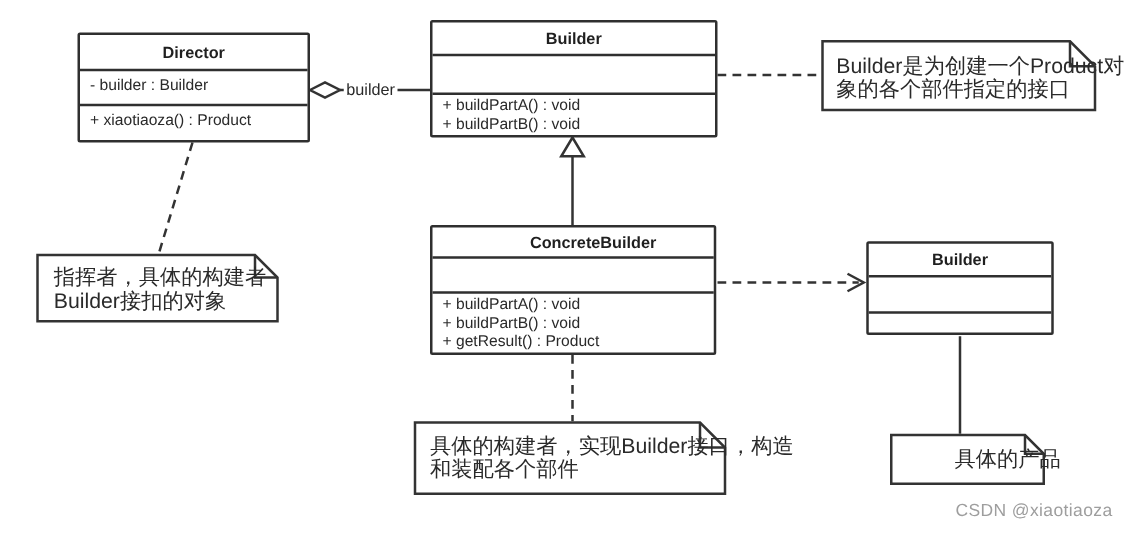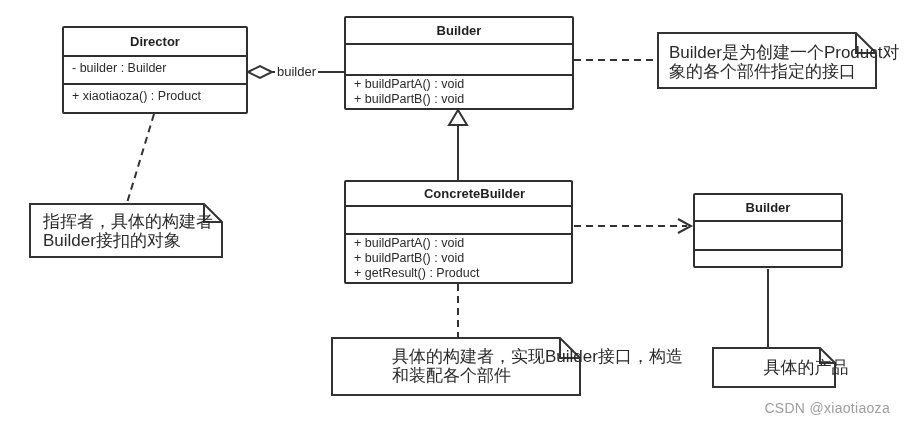--- a/index.html
+++ b/index.html
@@ -147,21 +147,21 @@
   <div class="note-text" style="left:669px; top:43px;">
     <div>Builder是为创建一个Product对</div>
     <div>象的各个部件指定的接口</div>
   </div>
 
   <div class="note-text" style="left:43px; top:212px;">
     <div>指挥者，具体的构建者</div>
     <div>Builder接扣的对象</div>
   </div>
 
-  <div class="note-text" style="left:344px; top:347px;margin-left:48px;">
+  <div class="note-text" style="left:344px; top:347px;">
     <div>具体的构建者，实现Builder接口，构造</div>
     <div>和装配各个部件</div>
   </div>
 
   <div class="note-text" style="left:751px; top:358px; width:110px; text-align:center;">
     <div>具体的产品</div>
   </div>
 
   <div class="watermark">CSDN @xiaotiaoza</div>
 

